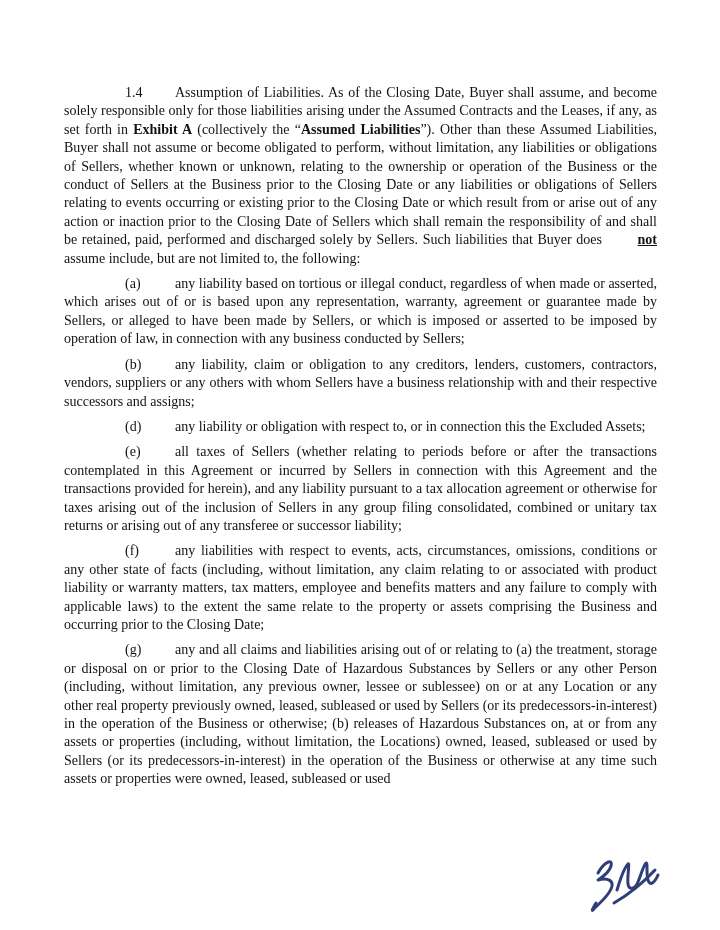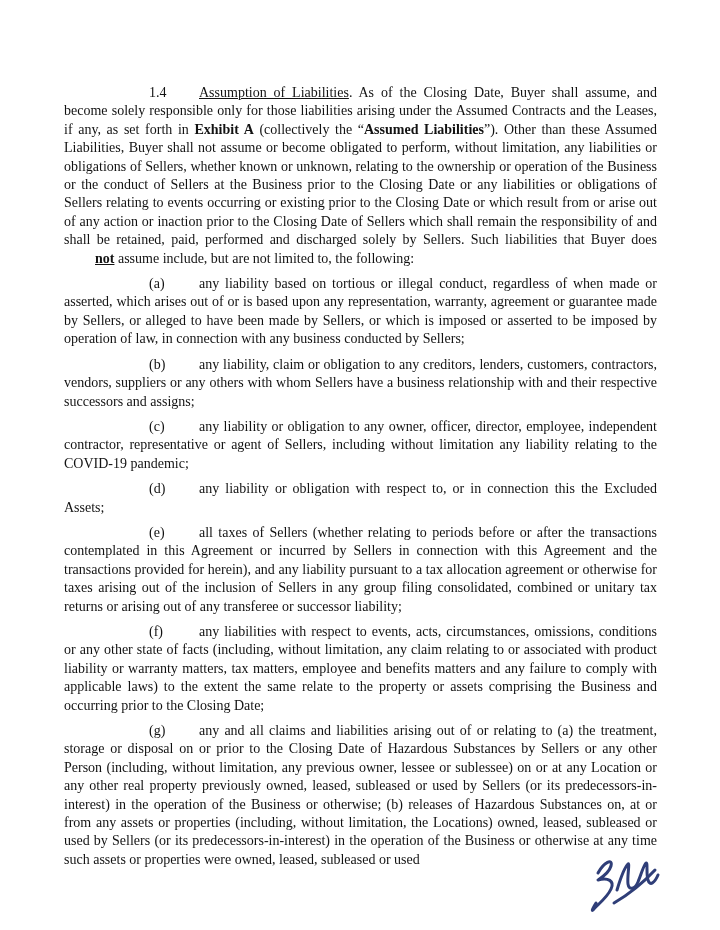--- a/index.html
+++ b/index.html
@@ -27,24 +27,23 @@
     hyphens: none;
   }
   p.para {
     margin: 0 0 7px 0;
     text-indent: 61px;
   }
   .marker {
     display: inline-block;
     width: 50px;
     text-indent: 0;
-    margin-left: 24px;
   }
   .s-b  { font-weight: bold; }
-  .s-u  { text-decoration: underline; }
+  .s-u  { }
   .s-bu { font-weight: bold; text-decoration: underline; margin-left: 31px; }
   .signature {
     position: absolute;
     left: 583px;
     top: 851px;
     width: 80px;
     height: 68px;
   }
   .signature svg { width: 100%; height: 100%; }
   .signature path {
@@ -59,21 +58,20 @@
 
 <div class="page">
   <div class="content">
 
     <p class="para"><span class="marker">1.4</span><span><span class="s-u">Assumption of Liabilities</span><span>. As of the Closing Date, Buyer shall assume, and become solely responsible only for those liabilities arising under the Assumed Contracts and the Leases, if any, as set forth in </span><span class="s-b">Exhibit A</span><span> (collectively the “</span><span class="s-b">Assumed Liabilities</span><span>”). Other than these Assumed Liabilities, Buyer shall not assume or become obligated to perform, without limitation, any liabilities or obligations of Sellers, whether known or unknown, relating to the ownership or operation of the Business or the conduct of Sellers at the Business prior to the Closing Date or any liabilities or obligations of Sellers relating to events occurring or existing prior to the Closing Date or which result from or arise out of any action or inaction prior to the Closing Date of Sellers which shall remain the responsibility of and shall be retained, paid, performed and discharged solely by Sellers. Such liabilities that Buyer does </span><span class="s-bu">not</span><span> assume include, but are not limited to, the following:</span></span></p>
 
     <p class="para"><span class="marker">(a)</span><span><span>any liability based on tortious or illegal conduct, regardless of when made or asserted, which arises out of or is based upon any representation, warranty, agreement or guarantee made by Sellers, or alleged to have been made by Sellers, or which is imposed or asserted to be imposed by operation of law, in connection with any business conducted by Sellers;</span></span></p>
 
     <p class="para"><span class="marker">(b)</span><span><span>any liability, claim or obligation to any creditors, lenders, customers, contractors, vendors, suppliers or any others with whom Sellers have a business relationship with and their respective successors and assigns;</span></span></p>
 
-    <p class="para"><span class="marker">(c)</span><span><span>any liability or obligation to any owner, officer, director, employee, independent contractor, representative or agent of Sellers, including without limitation any liability relating to the COVID-19 pandemic;</span></span></p>
 
     <p class="para"><span class="marker">(d)</span><span><span>any liability or obligation with respect to, or in connection this the Excluded Assets;</span></span></p>
 
     <p class="para"><span class="marker">(e)</span><span><span>all taxes of Sellers (whether relating to periods before or after the transactions contemplated in this Agreement or incurred by Sellers in connection with this Agreement and the transactions provided for herein), and any liability pursuant to a tax allocation agreement or otherwise for taxes arising out of the inclusion of Sellers in any group filing consolidated, combined or unitary tax returns or arising out of any transferee or successor liability;</span></span></p>
 
     <p class="para"><span class="marker">(f)</span><span><span>any liabilities with respect to events, acts, circumstances, omissions, conditions or any other state of facts (including, without limitation, any claim relating to or associated with product liability or warranty matters, tax matters, employee and benefits matters and any failure to comply with applicable laws) to the extent the same relate to the property or assets comprising the Business and occurring prior to the Closing Date;</span></span></p>
 
     <p class="para"><span class="marker">(g)</span><span><span>any and all claims and liabilities arising out of or relating to (a) the treatment, storage or disposal on or prior to the Closing Date of Hazardous Substances by Sellers or any other Person (including, without limitation, any previous owner, lessee or sublessee) on or at any Location or any other real property previously owned, leased, subleased or used by Sellers (or its predecessors-in-interest) in the operation of the Business or otherwise; (b) releases of Hazardous Substances on, at or from any assets or properties (including, without limitation, the Locations) owned, leased, subleased or used by Sellers (or its predecessors-in-interest) in the operation of the Business or otherwise at any time such assets or properties were owned, leased, subleased or used</span></span></p>
 
   </div>

